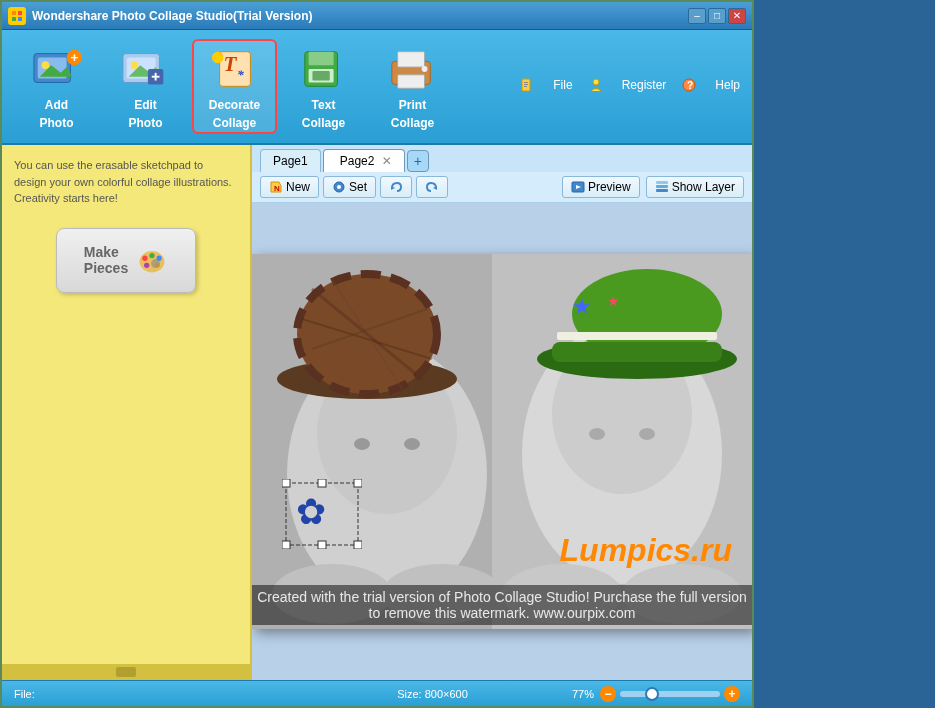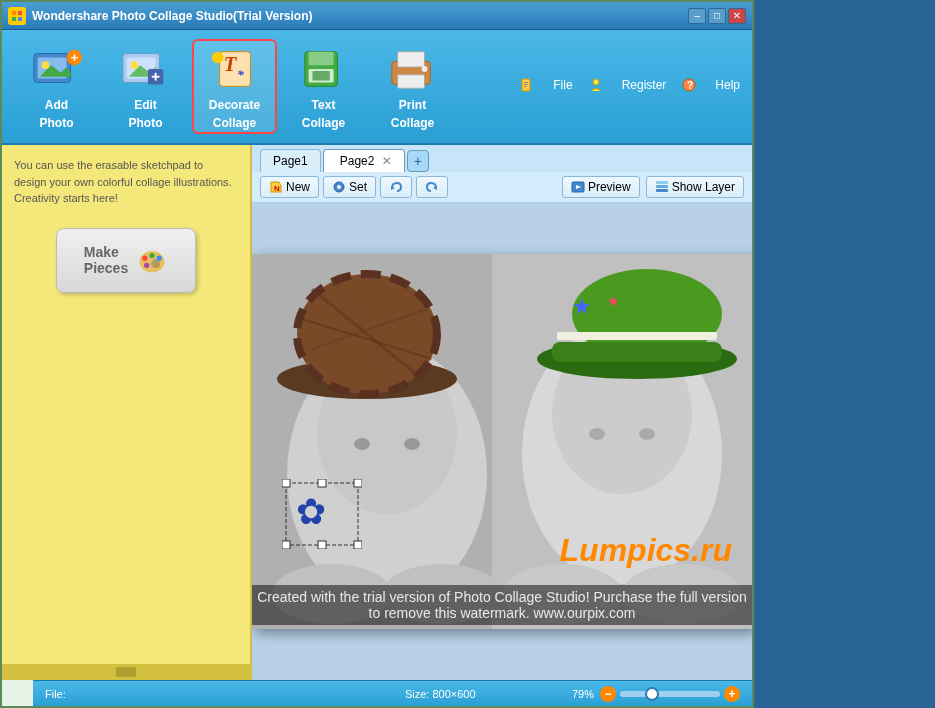--- a/index.html
+++ b/index.html
@@ -96,21 +96,21 @@
     .watermark { position: absolute; bottom: 60px; right: 20px; font-size: 32px; font-weight: bold; color: #ff8800; font-style: italic; }
 
     
     .trial-text { position: absolute; bottom: 4px; left: 0; right: 0; text-align: center; font-size: 14px; color: rgba(255,255,255,0.85); background: rgba(0,0,0,0.5); padding: 4px; }
 
     
     .doodle-select { position: absolute; bottom: 80px; left: 30px; }
     .doodle-handles { position: absolute; width: 80px; height: 70px; }
 
     
-    .statusbar { height: 26px; background: linear-gradient(to bottom, #4ab8e8, #2a9fd4); display: flex; align-items: center; padding: 0 12px; color: white; font-size: 11px; border-top: 1px solid #1a7aaa; margin-left: 31px; }
+    .statusbar { height: 26px; background: linear-gradient(to bottom, #4ab8e8, #2a9fd4); display: flex; align-items: center; padding: 0 12px; color: white; font-size: 11px; border-top: 1px solid #1a7aaa; }
     .status-file { flex: 1; }
     .status-size { flex: 1; text-align: center; }
     .status-zoom { display: flex; align-items: center; gap: 6px; }
     .zoom-slider-container { display: flex; align-items: center; gap: 4px; }
     .zoom-minus { width: 16px; height: 16px; background: #ff8800; border-radius: 50%; display: flex; align-items: center; justify-content: center; color: white; font-weight: bold; cursor: pointer; font-size: 12px; }
     .zoom-plus { width: 16px; height: 16px; background: #ff8800; border-radius: 50%; display: flex; align-items: center; justify-content: center; color: white; font-weight: bold; cursor: pointer; font-size: 12px; }
     .zoom-track { width: 100px; height: 6px; background: #a0d0f0; border-radius: 3px; position: relative; }
     .zoom-thumb { position: absolute; left: 25%; top: -4px; width: 14px; height: 14px; background: white; border: 2px solid #2a7ab8; border-radius: 50%; }
   </style>
 </head>
@@ -404,21 +404,21 @@
         </div>
       </div>
 
     </div>
   </div>
 
   <div class="statusbar">
     <span class="status-file">File:</span>
     <span class="status-size">Size: 800×600</span>
     <div class="status-zoom">
-      <span>79%</span>
+      <span>77%</span>
       <div class="zoom-slider-container">
         <div class="zoom-minus">−</div>
         <div class="zoom-track">
           <div class="zoom-thumb"></div>
         </div>
         <div class="zoom-plus">+</div>
       </div>
     </div>
   </div>
 

